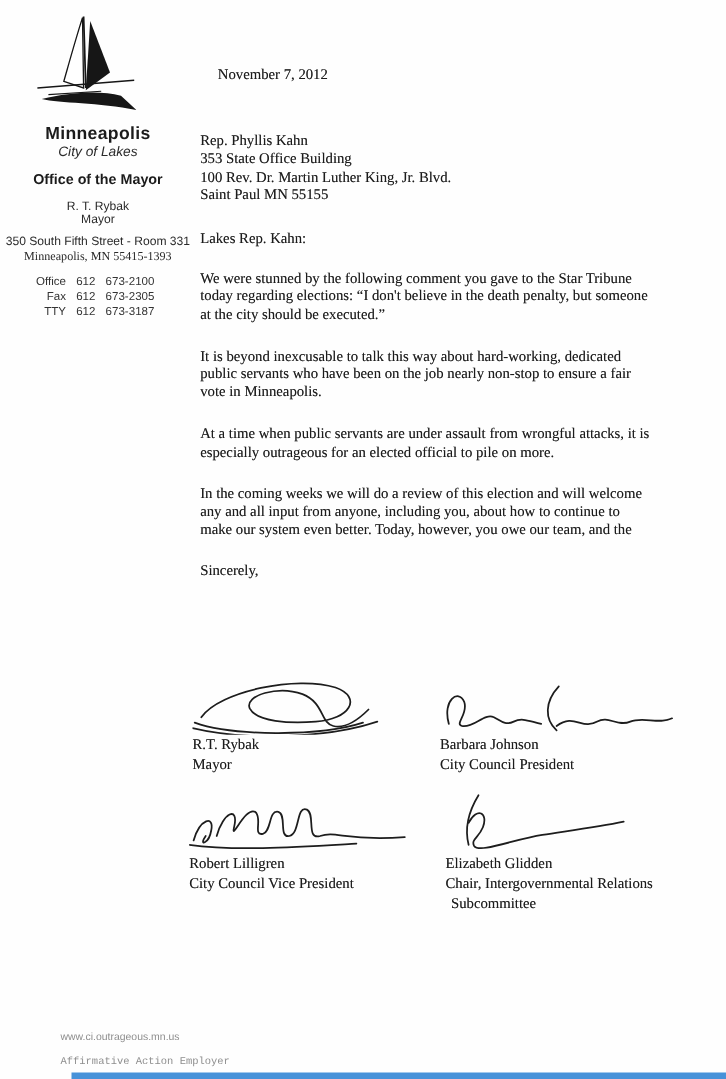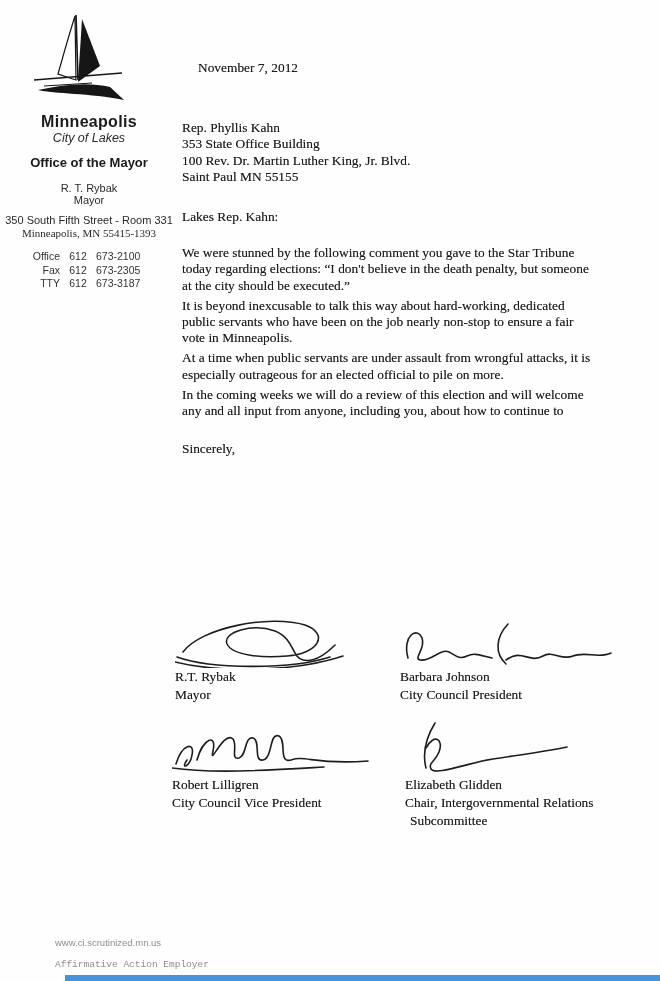--- a/index.html
+++ b/index.html
@@ -26,21 +26,21 @@
   .ph-area{width:36px;text-align:center;}
   .ph-number{width:64px;text-align:left;}
   
   .body-col{position:absolute;left:182px;top:60px;width:472px;
     font-size:13.4px;line-height:16.2px;color:#1c1c1c;
     text-shadow:0 0 .3px rgba(40,40,40,.55);}
   .date{margin:0 0 44px 16px;}
   .recipient div{white-space:nowrap;}
   .salutation{margin-top:24px;}
   .para{margin-top:20px;}
-  .para + .para{margin-top:4px;}
+  .para + .para{margin-top:22px;}
   .para div{white-space:nowrap;}
   .closing{margin-top:22px;}
   
   .sig-block{position:absolute;font-size:13.4px;line-height:18px;color:#1c1c1c;
     font-family:"Liberation Serif", serif;text-shadow:0 0 .3px rgba(40,40,40,.55);}
   .sig-svg{display:block;}
   .sig-svg path{fill:none;stroke:#1d1d1d;stroke-width:1.6;stroke-linecap:round;}
   .sig-name{white-space:nowrap;}
   .sig-title{white-space:nowrap;}
   .sig-title2{white-space:nowrap;padding-left:5px;}
@@ -120,20 +120,21 @@
 
 
     <div class="para">
       <div>At a time when public servants are under assault from wrongful attacks, it is</div>
       <div>especially outrageous for an elected official to pile on more.</div>
     </div>
 
     <div class="para">
       <div>In the coming weeks we will do a review of this election and will welcome</div>
       <div>any and all input from anyone, including you, about how to continue to</div>
+      <div>make our system even better. Today, however, you owe our team, and the</div>
     </div>
 
     <div class="closing">Sincerely,</div>
   </div>
 
   <div class="sig-block" style="left:175px;top:612px;">
     <svg class="sig-svg" width="175" height="56" viewBox="0 0 175 56">
       <path d="M8 40 C 25 16, 95 2, 130 13 C 155 22, 143 42, 112 44 C 88 46, 58 44, 52 32 C 47 20, 78 11, 100 19 C 120 27, 116 45, 128 48 C 141 51, 153 40, 160 33"></path>
       <path d="M2 45 C 35 57, 115 58, 155 45"></path>
       <path d="M0 50 C 45 61, 120 60, 168 44"></path>
@@ -165,17 +166,17 @@
   <div class="sig-block" style="left:405px;top:718px;">
     <svg class="sig-svg" width="170" height="58" viewBox="0 0 170 58">
       <path d="M30 5 C 22 18, 17 34, 21 50"></path>
       <path d="M21 30 C 29 15, 39 21, 34 34 C 30 44, 23 45, 26 51 C 31 58, 62 45, 88 41 C 114 37, 138 34, 162 29"></path>
     </svg>
     <div class="sig-name">Elizabeth Glidden</div>
     <div class="sig-title">Chair, Intergovernmental Relations</div>
     <div class="sig-title2">Subcommittee</div>
   </div>
 
-  <div class="footer-site">www.ci.scrutinized.mn.us</div>
+  <div class="footer-site">www.ci.outrageous.mn.us</div>
   <div class="footer-eeo">Affirmative Action Employer</div>
   <div class="bottom-strip"></div>
 
 </div>
 
 </body></html>

